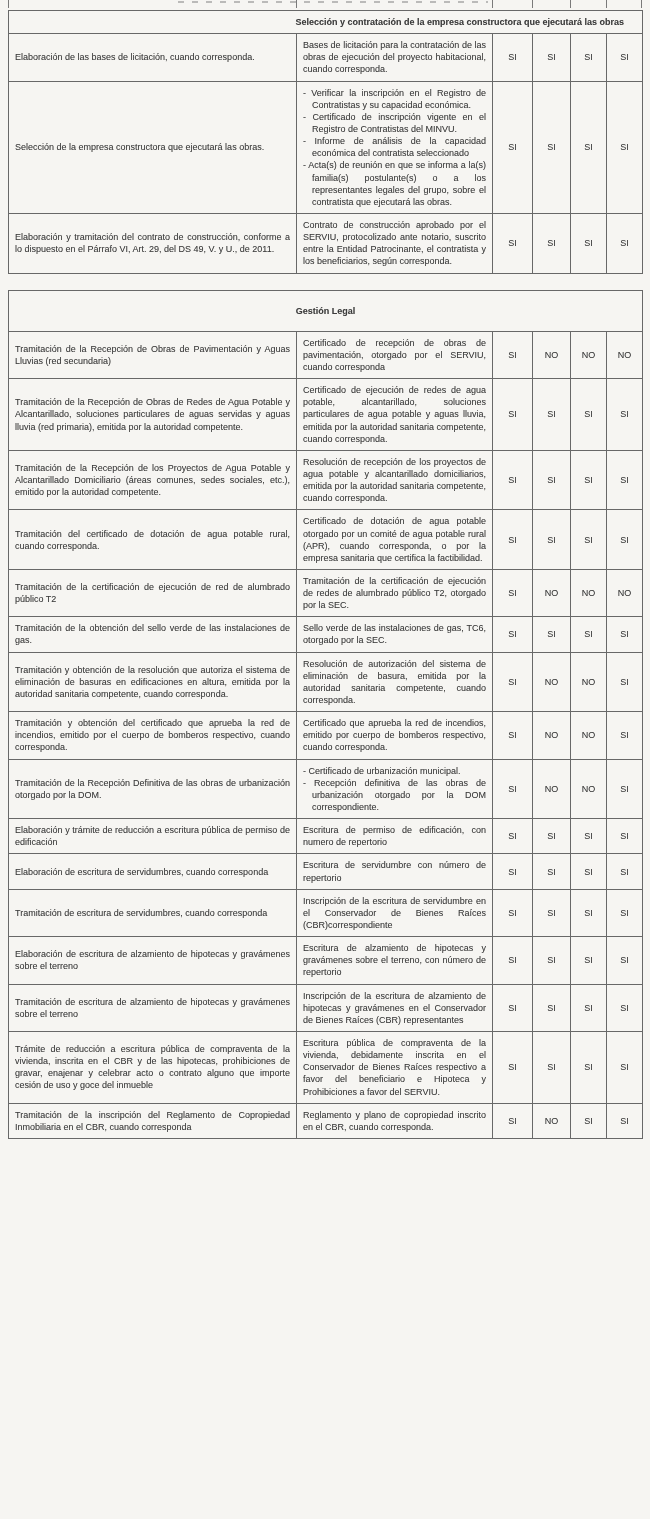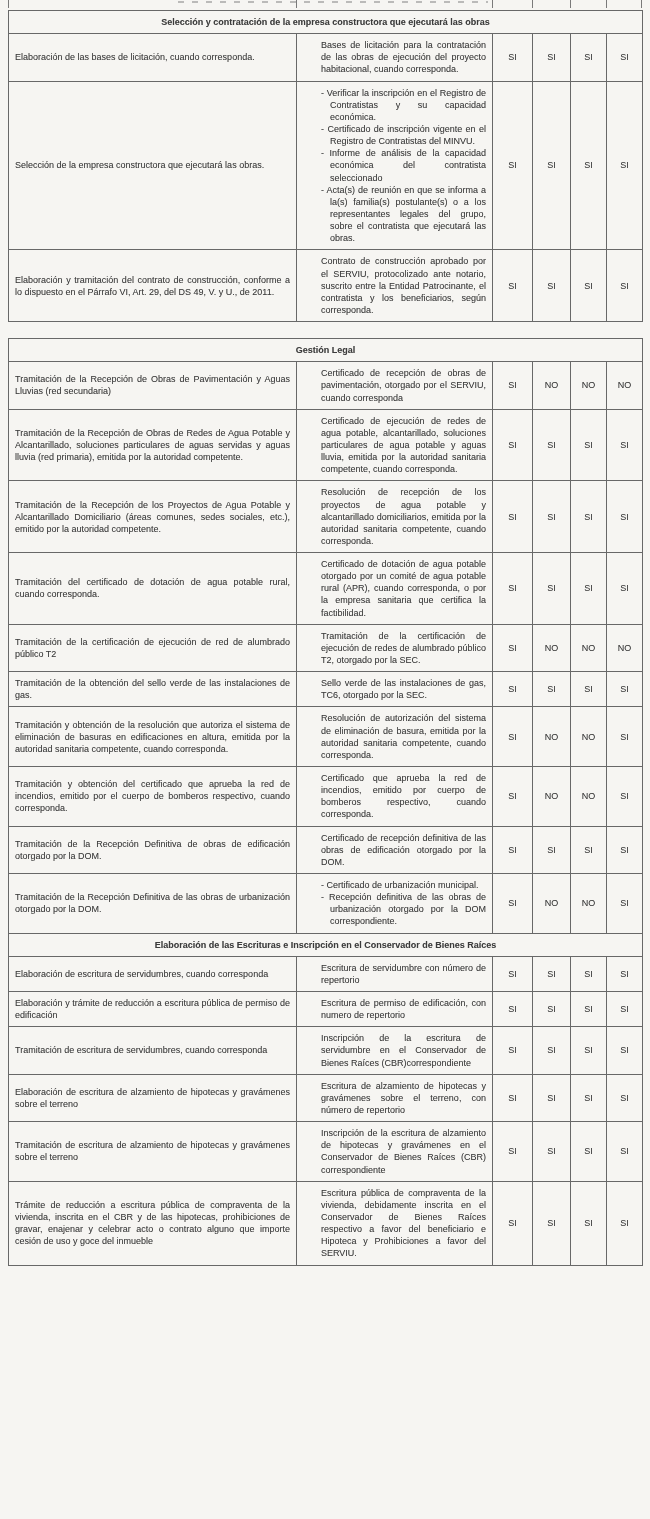--- a/index.html
+++ b/index.html
@@ -35,37 +35,37 @@
     border: 1px solid #686868;
     padding: 5px 6px;
     vertical-align: middle;
     font-weight: normal;
   }
   .tbl1 { margin-top: 2px; }
   .tbl2 { margin-top: 16px; }
 
   .section-header-cell {
     font-weight: bold;
-    text-align: center;
-    padding: 5px 6px;
+    text-align: right;
+    padding: 5px 18px;
   }
   .table-title-cell {
     font-weight: bold;
     text-align: center;
-    padding: 5px 6px;
+    padding: 14px 6px;
     margin-left: 24px;
   }
   th.col-head {
     font-weight: bold;
     text-align: center;
     white-space: pre-line;
     padding: 4px 2px;
   }
   td.act { text-align: justify; }
-  td.prod { text-align: justify; padding-left: 24px; }
+  td.prod { text-align: justify; }
   td.val { text-align: center; padding: 4px 2px; }
 
   .bullet { padding-left: 9px; text-indent: -9px; text-align: justify; }
 </style>
 </head>
 <body>
 
 <div class="page">
 
   <div class="top-remnant">
@@ -199,85 +199,82 @@
         </tr>
         <tr>
           <td class="act">Tramitación y obtención del certificado que aprueba la red de incendios, emitido por el cuerpo de bomberos respectivo, cuando corresponda.</td>
           <td class="prod">Certificado que aprueba la red de incendios, emitido por cuerpo de bomberos respectivo, cuando corresponda.</td>
           <td class="val">SI</td>
           <td class="val">NO</td>
           <td class="val">NO</td>
           <td class="val">SI</td>
         </tr>
         <tr>
-          <td class="act">Tramitación de la Recepción Definitiva de obras de edificación otorgado por la DOM.</td>
-          <td class="prod">Certificado de recepción definitiva de las obras de edificación otorgado por la DOM.</td>
-          <td class="val">SI</td>
-          <td class="val">SI</td>
-          <td class="val">SI</td>
-          <td class="val">SI</td>
-        </tr>
-        <tr>
           <td class="act">Tramitación de la Recepción Definitiva de las obras de urbanización otorgado por la DOM.</td>
           <td class="prod">
             <div class="bullet">- Certificado de urbanización municipal.</div>
             <div class="bullet">- Recepción definitiva de las obras de urbanización otorgado por la DOM correspondiente.</div>
           </td>
           <td class="val">SI</td>
           <td class="val">NO</td>
           <td class="val">NO</td>
           <td class="val">SI</td>
         </tr>
         <tr>
-          <td class="section-header-cell" colspan="6">Elaboración de las Escrituras e Inscripción en el Conservador de Bienes Raíces</td>
+          <td class="act">Elaboración y trámite de reducción a escritura pública de permiso de edificación</td>
+          <td class="prod">Escritura de permiso de edificación, con numero de repertorio</td>
+          <td class="val">SI</td>
+          <td class="val">SI</td>
+          <td class="val">SI</td>
+          <td class="val">SI</td>
         </tr>
         <tr>
           <td class="act">Elaboración de escritura de servidumbres, cuando corresponda</td>
           <td class="prod">Escritura de servidumbre con número de repertorio</td>
           <td class="val">SI</td>
           <td class="val">SI</td>
           <td class="val">SI</td>
           <td class="val">SI</td>
         </tr>
         <tr>
-          <td class="act">Elaboración y trámite de reducción a escritura pública de permiso de edificación</td>
-          <td class="prod">Escritura de permiso de edificación, con numero de repertorio</td>
-          <td class="val">SI</td>
-          <td class="val">SI</td>
-          <td class="val">SI</td>
-          <td class="val">SI</td>
-        </tr>
-        <tr>
           <td class="act">Tramitación de escritura de servidumbres, cuando corresponda</td>
           <td class="prod">Inscripción de la escritura de servidumbre en el Conservador de Bienes Raíces (CBR)correspondiente</td>
           <td class="val">SI</td>
           <td class="val">SI</td>
           <td class="val">SI</td>
           <td class="val">SI</td>
         </tr>
         <tr>
           <td class="act">Elaboración de escritura de alzamiento de hipotecas y gravámenes sobre el terreno</td>
           <td class="prod">Escritura de alzamiento de hipotecas y gravámenes sobre el terreno, con número de repertorio</td>
           <td class="val">SI</td>
           <td class="val">SI</td>
           <td class="val">SI</td>
           <td class="val">SI</td>
         </tr>
         <tr>
           <td class="act">Tramitación de escritura de alzamiento de hipotecas y gravámenes sobre el terreno</td>
-          <td class="prod">Inscripción de la escritura de alzamiento de hipotecas y gravámenes en el Conservador de Bienes Raíces (CBR) correspondiente</td>
+          <td class="prod">Inscripción de la escritura de alzamiento de hipotecas y gravámenes en el Conservador de Bienes Raíces (CBR) representantes</td>
           <td class="val">SI</td>
           <td class="val">SI</td>
           <td class="val">SI</td>
           <td class="val">SI</td>
         </tr>
         <tr>
           <td class="act">Trámite de reducción a escritura pública de compraventa de la vivienda, inscrita en el CBR y de las hipotecas, prohibiciones de gravar, enajenar y celebrar acto o contrato alguno que importe cesión de uso y goce del inmueble</td>
           <td class="prod">Escritura pública de compraventa de la vivienda, debidamente inscrita en el Conservador de Bienes Raíces respectivo a favor del beneficiario e Hipoteca y Prohibiciones a favor del SERVIU.</td>
           <td class="val">SI</td>
           <td class="val">SI</td>
           <td class="val">SI</td>
           <td class="val">SI</td>
         </tr>
+        <tr>
+          <td class="act">Tramitación de la inscripción del Reglamento de Copropiedad Inmobiliaria en el CBR, cuando corresponda</td>
+          <td class="prod">Reglamento y plano de copropiedad inscrito en el CBR, cuando corresponda.</td>
+          <td class="val">SI</td>
+          <td class="val">NO</td>
+          <td class="val">SI</td>
+          <td class="val">SI</td>
+        </tr>
       </tbody>
   </table>
 
 </div>
 
 </body></html>

